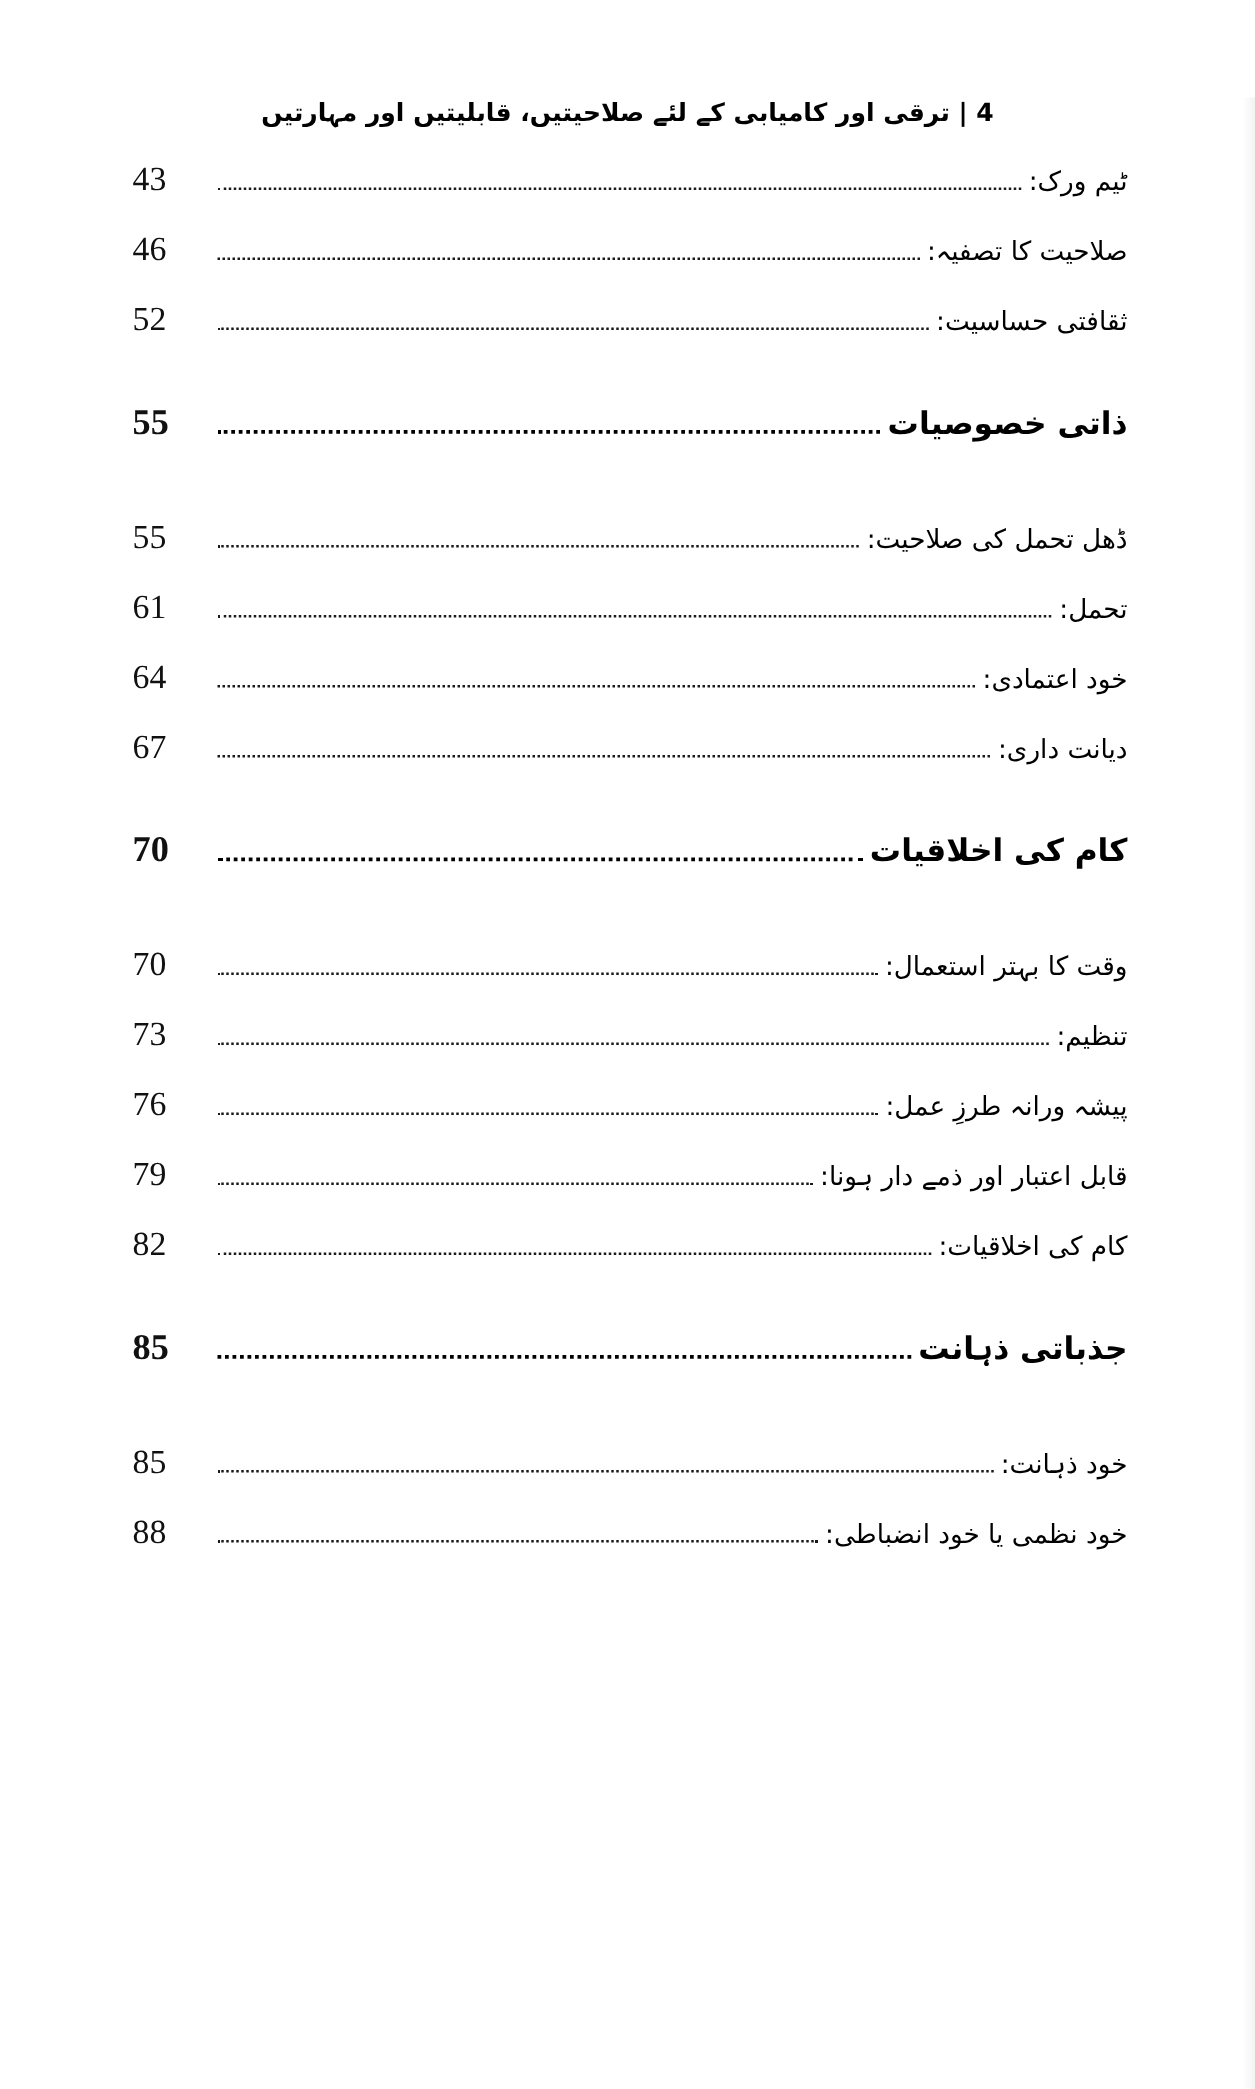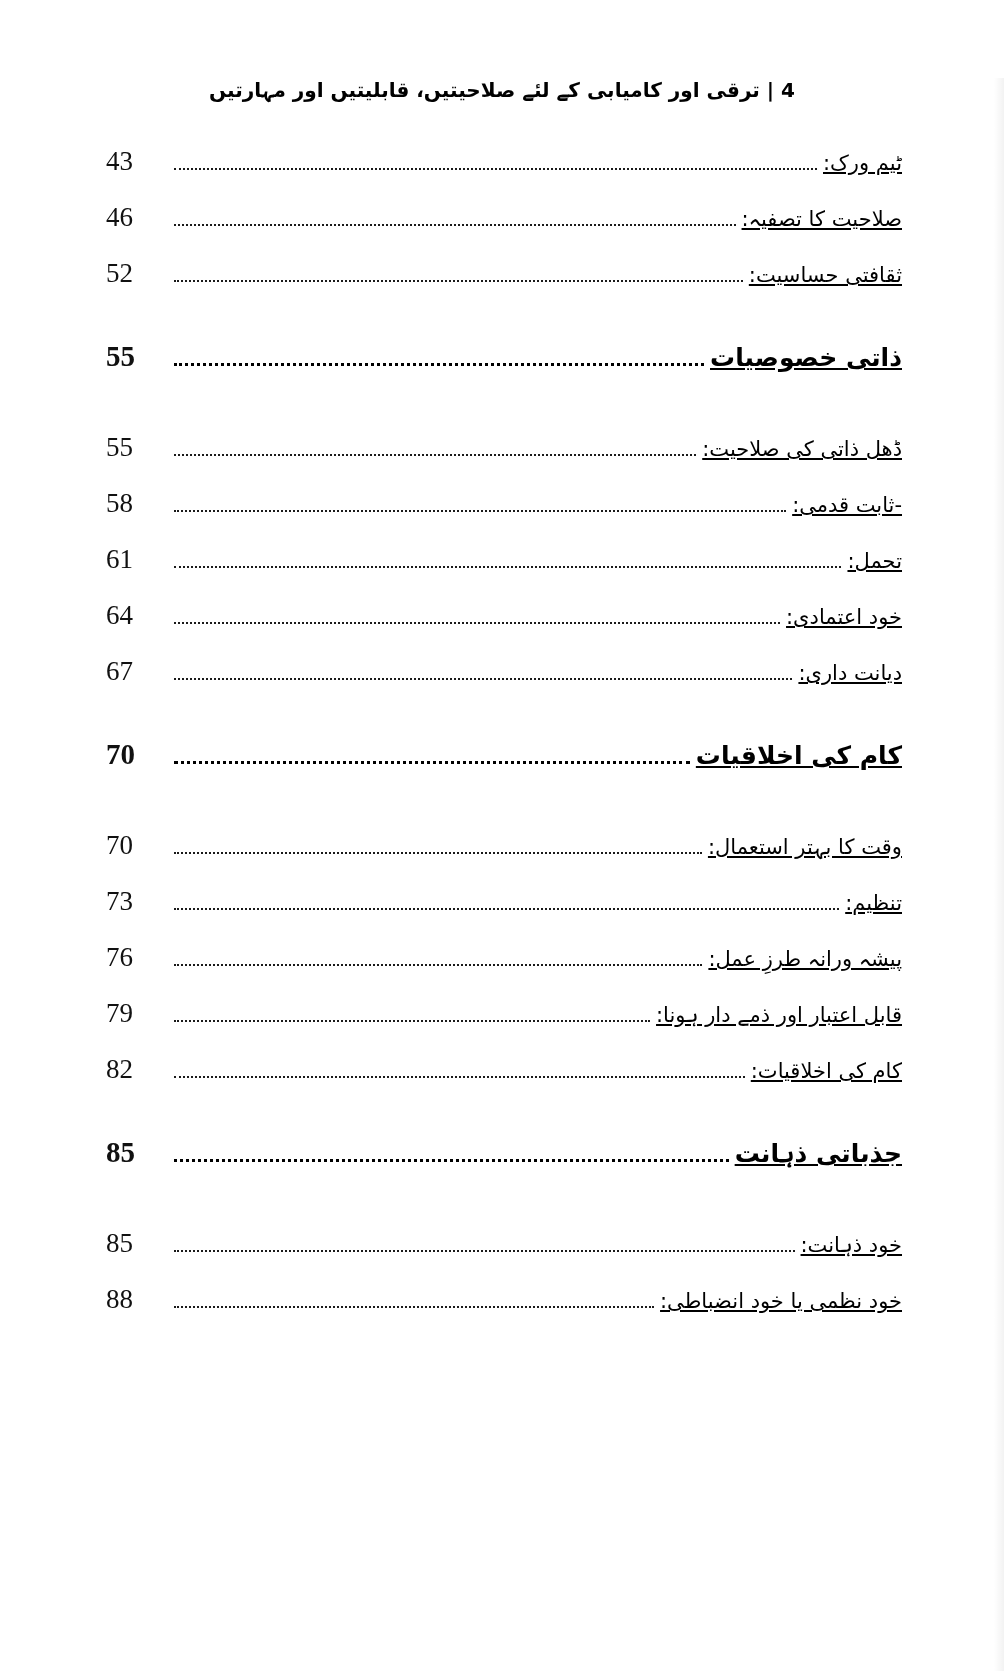--- a/index.html
+++ b/index.html
@@ -31,21 +31,21 @@
     height: 1671px;
     background: linear-gradient(to right, rgba(0,0,0,0.00), rgba(0,0,0,0.05));
   }
   .header {
     text-align: center;
     direction: rtl;
     font-family: "DejaVu Sans", sans-serif;
     font-weight: 700;
     font-size: 20px;
     margin-top: 78px;
-    margin-bottom: 44px;
+    margin-bottom: 26px;
     letter-spacing: 0px;
     white-space: nowrap;
   }
   .toc {
     margin: 0 auto;
     width: 800px;
   }
   .entry {
     display: flex;
     flex-direction: row;
@@ -70,21 +70,20 @@
     height: 0;
   }
   .entry .title {
     direction: rtl;
     font-family: "DejaVu Sans", sans-serif;
     font-size: 21px;
     white-space: nowrap;
     flex: 0 0 auto;
     text-align: right;
     padding-bottom: 2px;
-    text-decoration: underline;
   }
 
   
   .entry.section {
     height: 78px;
     align-items: baseline;
   }
   .entry.section .pagenum {
     font-weight: 700;
     font-size: 29px;
@@ -135,28 +134,23 @@
       <div class="pagenum">55</div>
       <div class="leader"></div>
       <div class="title">ذاتی خصوصیات</div>
     </div>
 
     <div class="spacer-sm"></div>
 
     <div class="entry">
       <div class="pagenum">55</div>
       <div class="leader"></div>
-      <div class="title">ڈھل ذاتی کی صلاحیت:</div>
-    </div>
-
-    <div class="entry">
-      <div class="pagenum">58</div>
-      <div class="leader"></div>
-      <div class="title">-ثابت قدمی:</div>
-    </div>
+      <div class="title">ڈھل تحمل کی صلاحیت:</div>
+    </div>
+
 
     <div class="entry">
       <div class="pagenum">61</div>
       <div class="leader"></div>
       <div class="title">تحمل:</div>
     </div>
 
     <div class="entry">
       <div class="pagenum">64</div>
       <div class="leader"></div>

